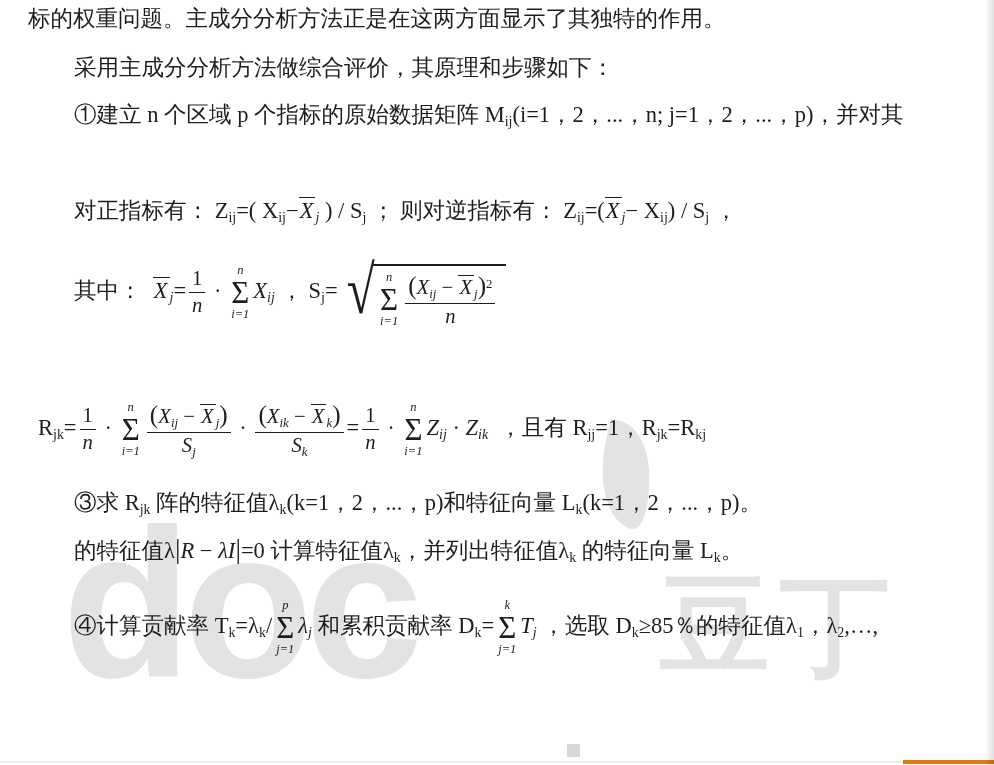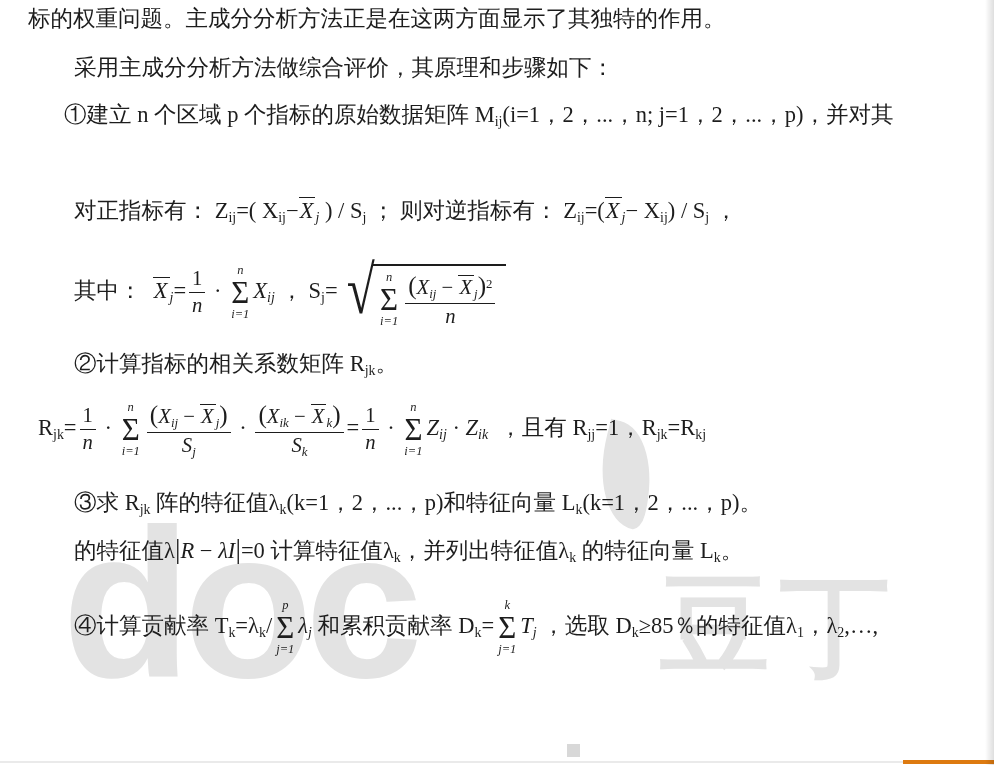--- a/index.html
+++ b/index.html
@@ -24,21 +24,21 @@
   .footer-line{position:absolute;left:0;bottom:2px;width:903px;height:2px;background:#eaeaea;z-index:3}
   .footer-orange{position:absolute;left:903px;bottom:1px;width:91px;height:4px;background:#dd7a10;z-index:3}
   .right-shade{position:absolute;top:0;right:0;width:9px;height:100%;z-index:4;
                background:linear-gradient(to right,rgba(0,0,0,0),rgba(0,0,0,0.13))}
 
   
   .content{position:absolute;inset:0;z-index:2}
   .line{position:absolute;font-size:22.5px;line-height:30px;white-space:pre;color:#1d1d1d}
   .l1{top:4px;left:28px}
   .l2{top:53px;left:74px}
-  .l3{top:100px;left:64px}
+  .l3{top:100px;left:74px}
   .l4{top:147px;left:27px}
   .l5{top:196px;left:74px}
   .lf1{top:256px;left:74px}
   .l6{top:349px;left:74px}
   .lf2{top:400px;left:38px}
   .l7{top:488px;left:74px}
   .l8{top:534px;left:74px}
   .lf3{top:598px;left:74px}
   .l9{top:682px;left:27px}
   .l10{top:730px;left:74px}
@@ -75,21 +75,20 @@
     <span class="wm-cjk">豆丁</span>
     <span class="wm-square"></span>
   </div>
 
   <div class="content">
     <div class="line l2"><span class="t">采用主成分分析方法做综合评价，其原理和步骤如下：</span></div>
     <div class="line l1"><span class="t">标的权重问题。主成分分析方法正是在这两方面显示了其独特的作用。</span></div>
     <div class="line l3"><span class="t">①建立 n 个区域 p 个指标的原始数据矩阵 M</span><span class="sub">ij</span><span class="t">(i=1，2，...，n; j=1，2，...，p)，并对其</span></div>
     <div class="line l5"><span class="t">对正指标有： Z</span><span class="sub">ij</span><span class="t">=( X</span><span class="sub">ij</span><span class="t">−</span><span class="bar">X</span><span class="isub">j</span><span class="t"> ) / S</span><span class="sub">j</span><span class="t"> ； 则对逆指标有： Z</span><span class="sub">ij</span><span class="t">=(</span><span class="bar">X</span><span class="isub">j</span><span class="t">− X</span><span class="sub">ij</span><span class="t">) / S</span><span class="sub">j</span><span class="t"> ，</span></div>
     <div class="line lf1"><span class="t">其中：  </span><span class="bar">X</span><span class="isub">j</span><span class="t">=</span><span class="frac"><span class="num"><span class="t">1</span></span><span class="den"><span class="i">n</span></span></span><span class="t"> · </span><span class="sum"><span class="lim">n</span><span class="sigma">Σ</span><span class="lim">i=1</span></span><span class="i">X</span><span class="isub">ij</span><span class="t"> ， S</span><span class="sub">j</span><span class="t">=</span><span class="sqrt"><span class="radsign">√</span><span class="radbody"><span class="sum"><span class="lim">n</span><span class="sigma">Σ</span><span class="lim">i=1</span></span><span class="frac"><span class="num"><span class="big">(</span><span class="i">X</span><span class="isub">ij</span><span class="t"> − </span><span class="bar">X</span><span class="isub">j</span><span class="big">)</span><span class="sup">2</span></span><span class="den"><span class="i">n</span></span></span></span></span></div>
-    <div class="line l6"><span class="t">②计算指标的相关系数矩阵 R</span><span class="sub">jk</span><span class="t">。</span></div>
     <div class="line lf2"><span class="t">R</span><span class="sub">jk</span><span class="t">=</span><span class="frac"><span class="num"><span class="t">1</span></span><span class="den"><span class="i">n</span></span></span><span class="t"> · </span><span class="sum"><span class="lim">n</span><span class="sigma">Σ</span><span class="lim">i=1</span></span><span class="frac"><span class="num"><span class="big">(</span><span class="i">X</span><span class="isub">ij</span><span class="t"> − </span><span class="bar">X</span><span class="isub">j</span><span class="big">)</span></span><span class="den"><span class="i">S</span><span class="isub">j</span></span></span><span class="t"> · </span><span class="frac"><span class="num"><span class="big">(</span><span class="i">X</span><span class="isub">ik</span><span class="t"> − </span><span class="bar">X</span><span class="isub">k</span><span class="big">)</span></span><span class="den"><span class="i">S</span><span class="isub">k</span></span></span><span class="t">=</span><span class="frac"><span class="num"><span class="t">1</span></span><span class="den"><span class="i">n</span></span></span><span class="t"> · </span><span class="sum"><span class="lim">n</span><span class="sigma">Σ</span><span class="lim">i=1</span></span><span class="i">Z</span><span class="isub">ij</span><span class="t"> · </span><span class="i">Z</span><span class="isub">ik</span><span class="t">  ，且有 R</span><span class="sub">jj</span><span class="t">=1，R</span><span class="sub">jk</span><span class="t">=R</span><span class="sub">kj</span></div>
     <div class="line l7"><span class="t">③求 R</span><span class="sub">jk</span><span class="t"> 阵的特征值λ</span><span class="sub">k</span><span class="t">(k=1，2，...，p)和特征向量 L</span><span class="sub">k</span><span class="t">(k=1，2，...，p)。</span></div>
     <div class="line l8"><span class="t">的特征值λ</span><span class="big">|</span><span class="i">R</span><span class="t"> − </span><span class="i">λI</span><span class="big">|</span><span class="t">=0 计算特征值λ</span><span class="sub">k</span><span class="t">，并列出特征值λ</span><span class="sub">k</span><span class="t"> 的特征向量 L</span><span class="sub">k</span><span class="t">。</span></div>
     <div class="line lf3"><span class="t">④计算贡献率 T</span><span class="sub">k</span><span class="t">=λ</span><span class="sub">k</span><span class="t">/</span><span class="sum"><span class="lim">p</span><span class="sigma">Σ</span><span class="lim">j=1</span></span><span class="i">λ</span><span class="isub">j</span><span class="t"> 和累积贡献率 D</span><span class="sub">k</span><span class="t">=</span><span class="sum"><span class="lim">k</span><span class="sigma">Σ</span><span class="lim">j=1</span></span><span class="i">T</span><span class="isub">j</span><span class="t"> ，选取 D</span><span class="sub">k</span><span class="t">≥85％的特征值λ</span><span class="sub">1</span><span class="t">，λ</span><span class="sub">2</span><span class="t">,…,</span></div>
   </div>
 
   <div class="footer-line"></div>
   <div class="footer-orange"></div>
   <div class="right-shade"></div>
 </div>

